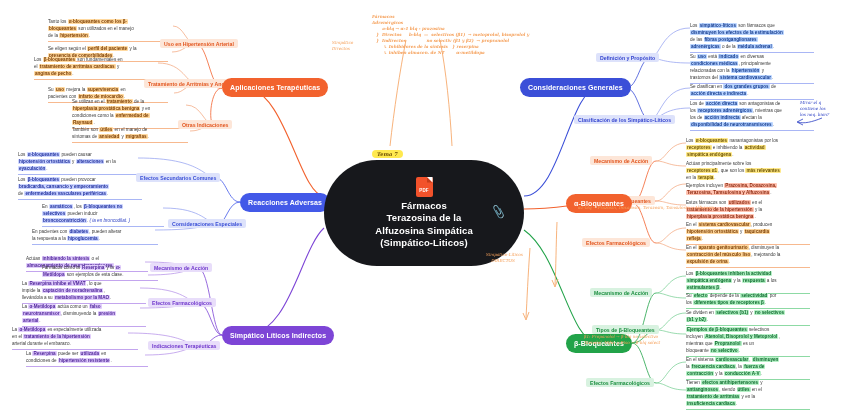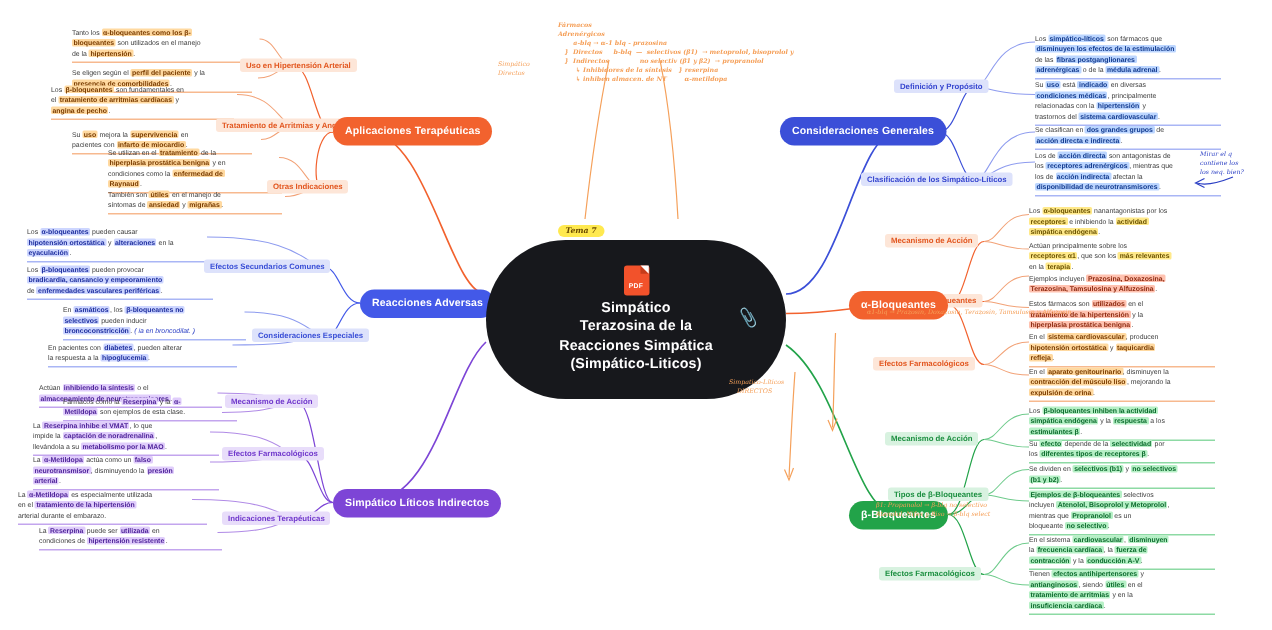--- a/index.html
+++ b/index.html
@@ -171,23 +171,23 @@
   </svg>
 
   <div class="center-node">
     <div class="pdf-icon">
       <div class="body"></div>
         <div class="fold2"></div>
         <div class="fold"></div>
       <div class="lbl">PDF</div>
     </div>
     <div class="center-title">
-      <div>Simpático</div>
+      <div>Fármacos</div>
       <div>Terazosina de la</div>
-      <div>Reacciones Simpática</div>
+      <div>Alfuzosina Simpática</div>
       <div>(Simpático-Liticos)</div>
     </div>
     <span class="clip-icon">📎</span>
   </div>
 
   <div class="tema">Tema 7</div>
 
   <div class="hub orange" style="left:222px;top:78px;">Aplicaciones Terapéuticas</div>
   <div class="hub blue" style="left:240px;top:193px;">Reacciones Adversas</div>
   <div class="hub purple" style="left:222px;top:326px;">Simpático Líticos Indirectos</div>

